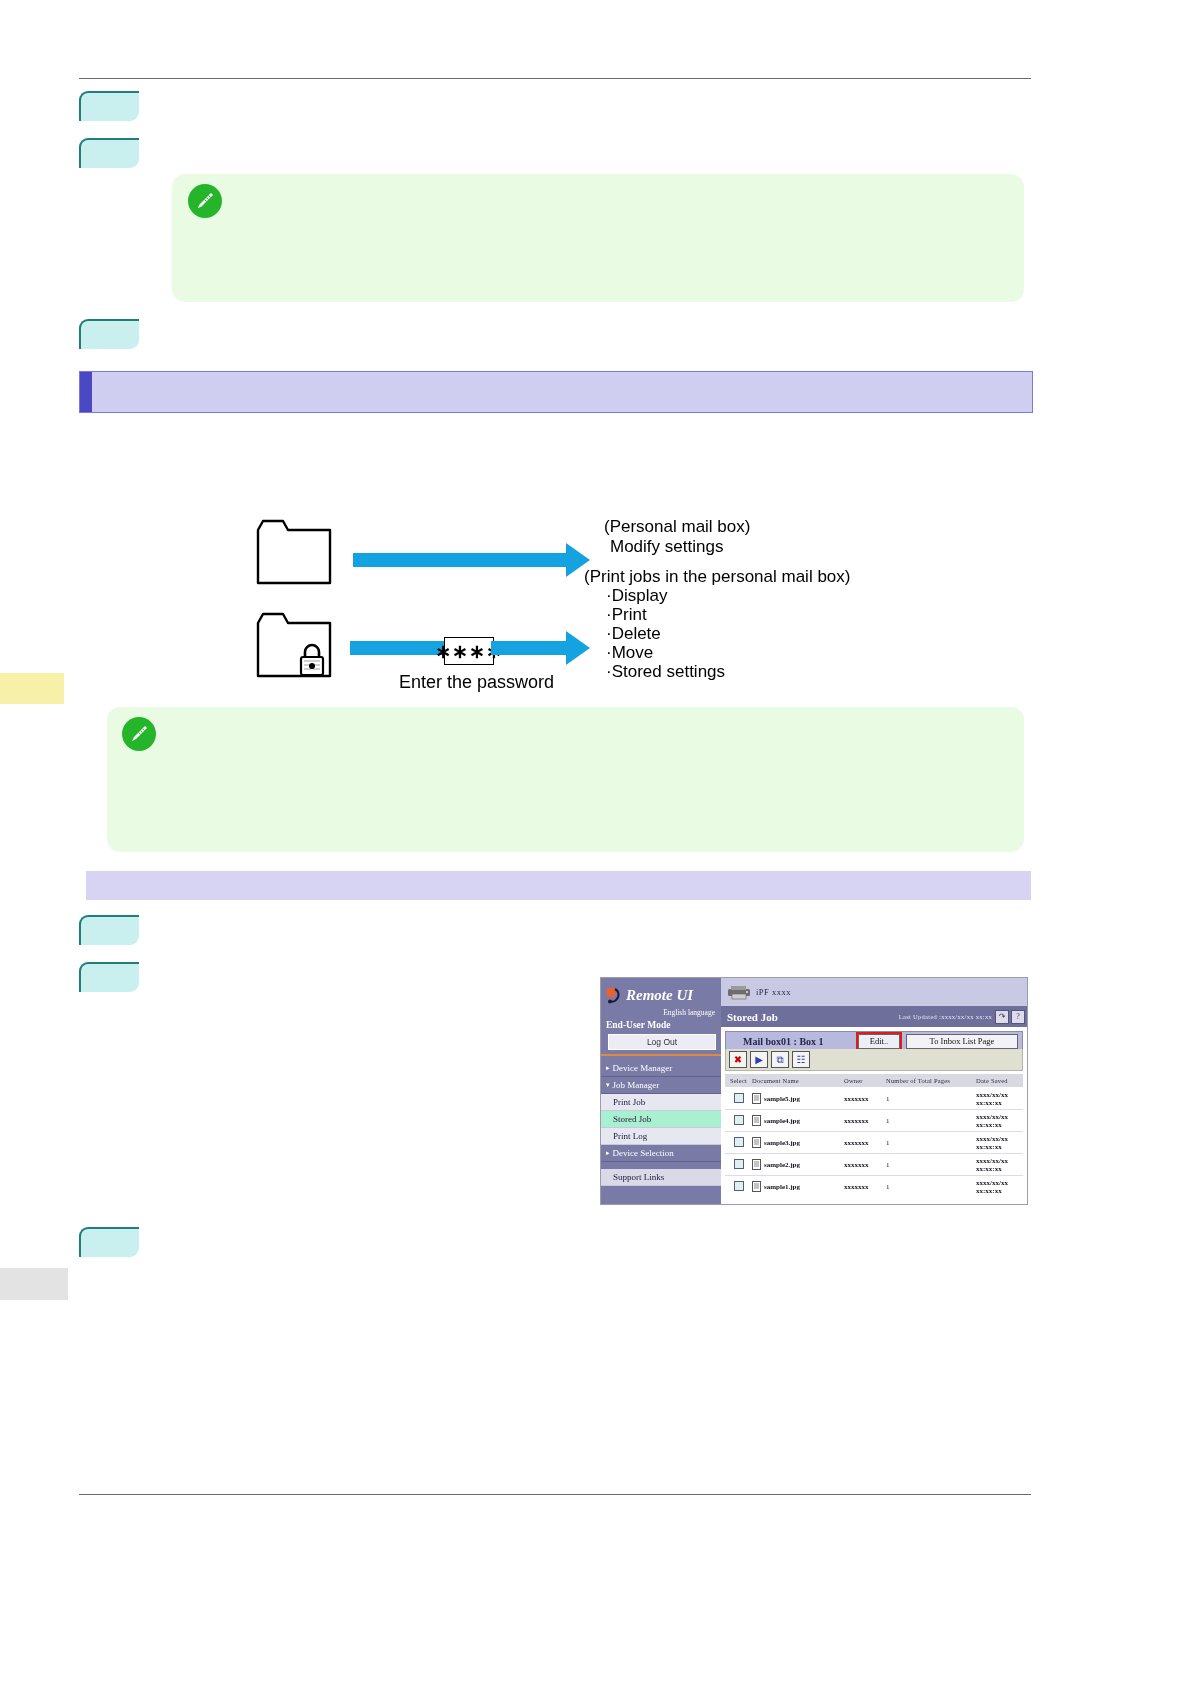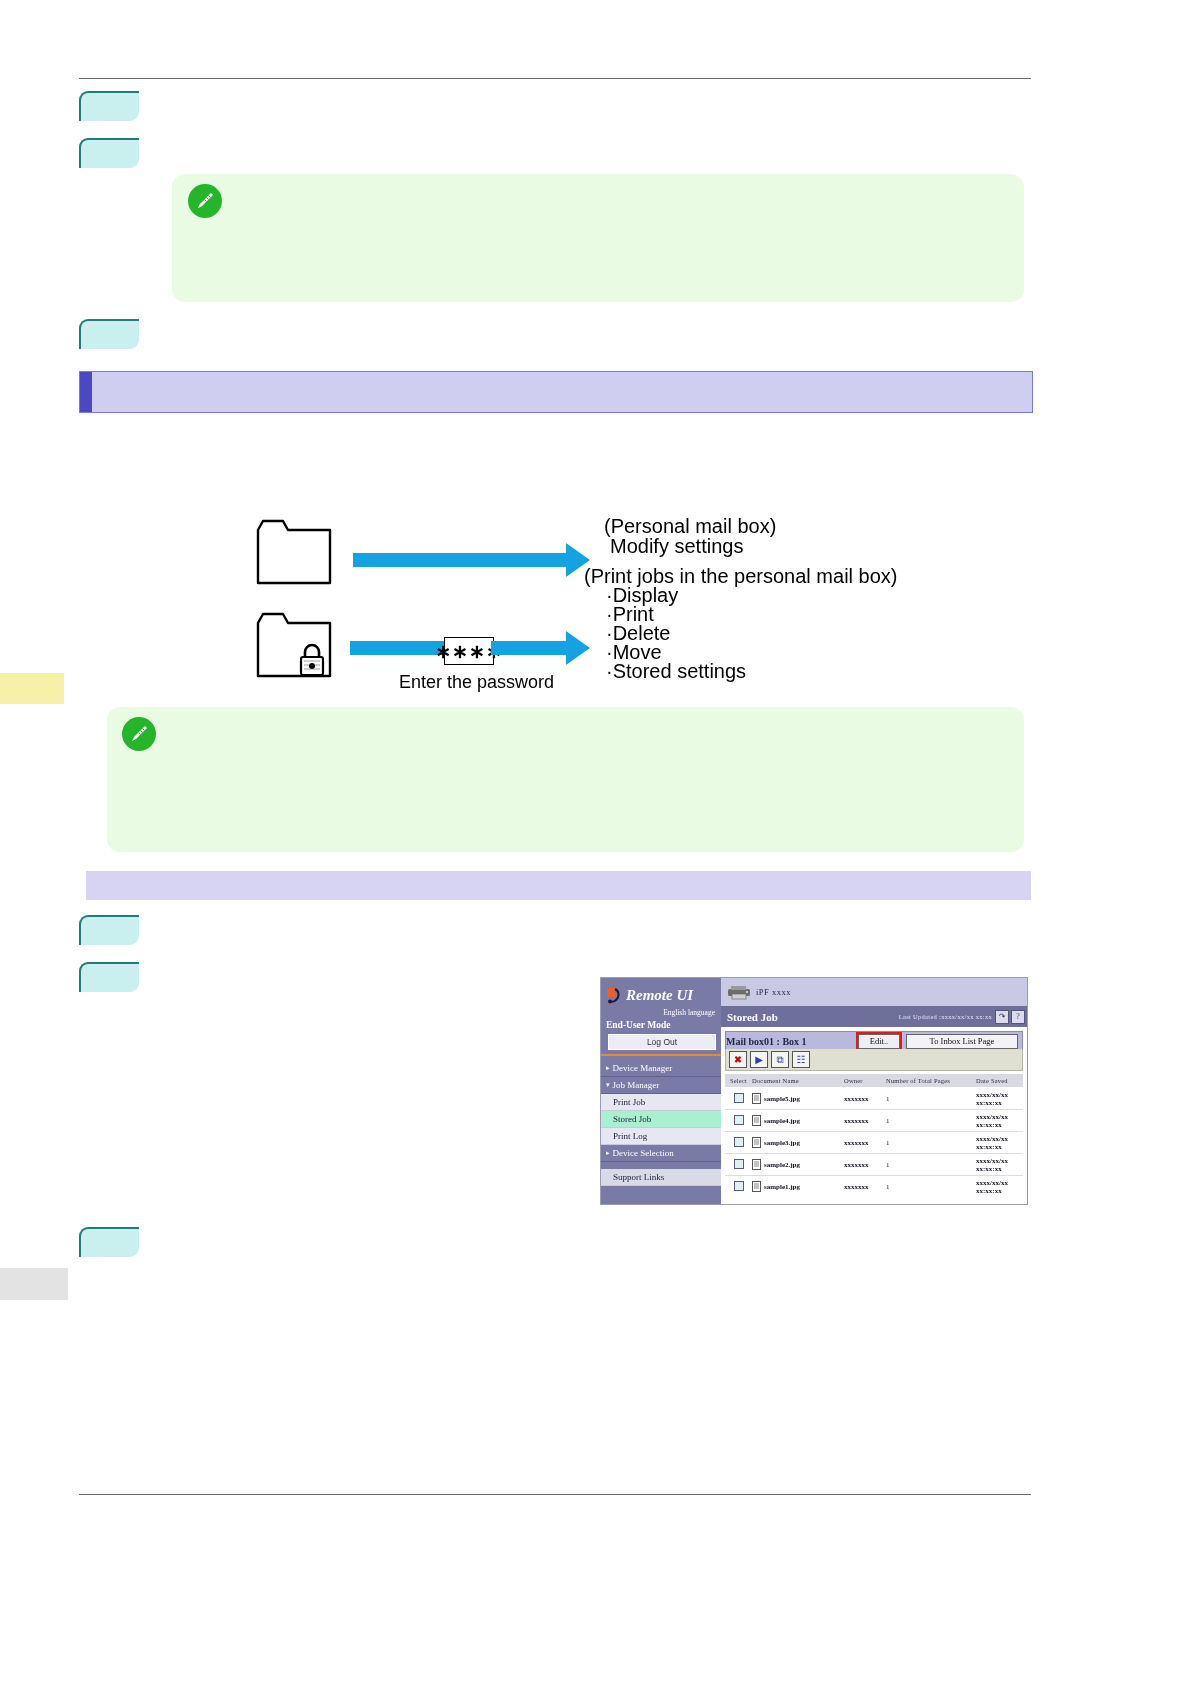--- a/index.html
+++ b/index.html
@@ -55,21 +55,21 @@
     position:absolute;width:0;height:0;
     border-top:17px solid transparent;border-bottom:17px solid transparent;
     border-left:24px solid #14a3e0;
   }
   .pwbox{
     position:absolute;background:#ffffff;border:1.5px solid #000;
     display:flex;align-items:center;justify-content:center;
     font-family:"Liberation Serif",serif;font-weight:bold;font-size:19px;
     letter-spacing:1px;color:#000;
   }
-  .dtext{position:absolute;color:#000;font-size:20px;line-height:25px;white-space:nowrap;}
+  .dtext{position:absolute;color:#000;font-size:17px;line-height:25px;white-space:nowrap;}
   .dtext.small{font-size:18px;}
 
   
   .rui{
     position:absolute;left:600px;top:977px;width:426px;height:226px;
     background:#ffffff;border:1px solid #9b9bb5;
     font-family:"Liberation Serif", serif;overflow:hidden;
   }
   .rui-side{
     position:absolute;left:0;top:0;width:120px;bottom:0;background:#7a7aa6;
@@ -121,21 +121,21 @@
   .rui-title{color:#fff;font-weight:bold;font-size:11px;margin-left:6px;}
   .rui-updated{color:#e2e2f2;font-size:6.5px;margin-left:auto;margin-right:3px;letter-spacing:.3px;}
   .ibtn{
     width:12px;height:12px;margin-right:2px;background:#dcdcec;border:1px solid #55557a;
     display:flex;align-items:center;justify-content:center;font-size:8px;color:#33335a;
   }
   .rui-boxbar{
     position:absolute;left:4px;top:53px;right:4px;height:18px;background:#b9b9dd;
     border:1px solid #8a8ab5;display:flex;align-items:center;
   }
-  .boxname{font-weight:bold;font-size:10px;color:#25254d;margin-left:0;}
+  .boxname{font-weight:bold;font-size:10px;color:#25254d;margin-left:17px;}
   .btn-edit{
     margin-left:auto;width:40px;height:13px;background:#eeeef6;border:1px solid #666;
     display:flex;align-items:center;justify-content:center;font-size:8.5px;color:#111;
     outline:2px solid #e01b1b;outline-offset:0px;margin-right:6px;
   }
   .btn-inbox{
     width:110px;height:13px;background:#f2f2f8;border:1px solid #666;
     display:flex;align-items:center;justify-content:center;font-size:8.5px;color:#111;
     margin-right:4px;
   }

